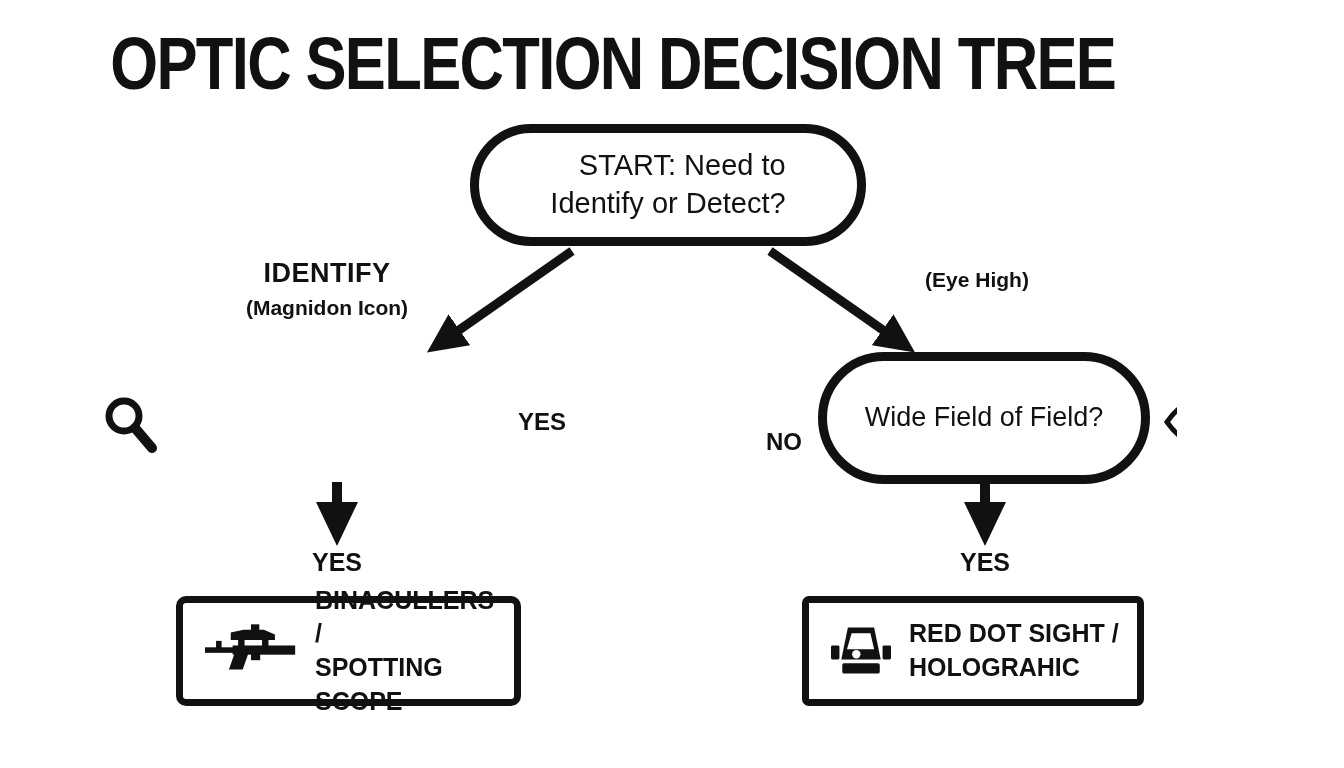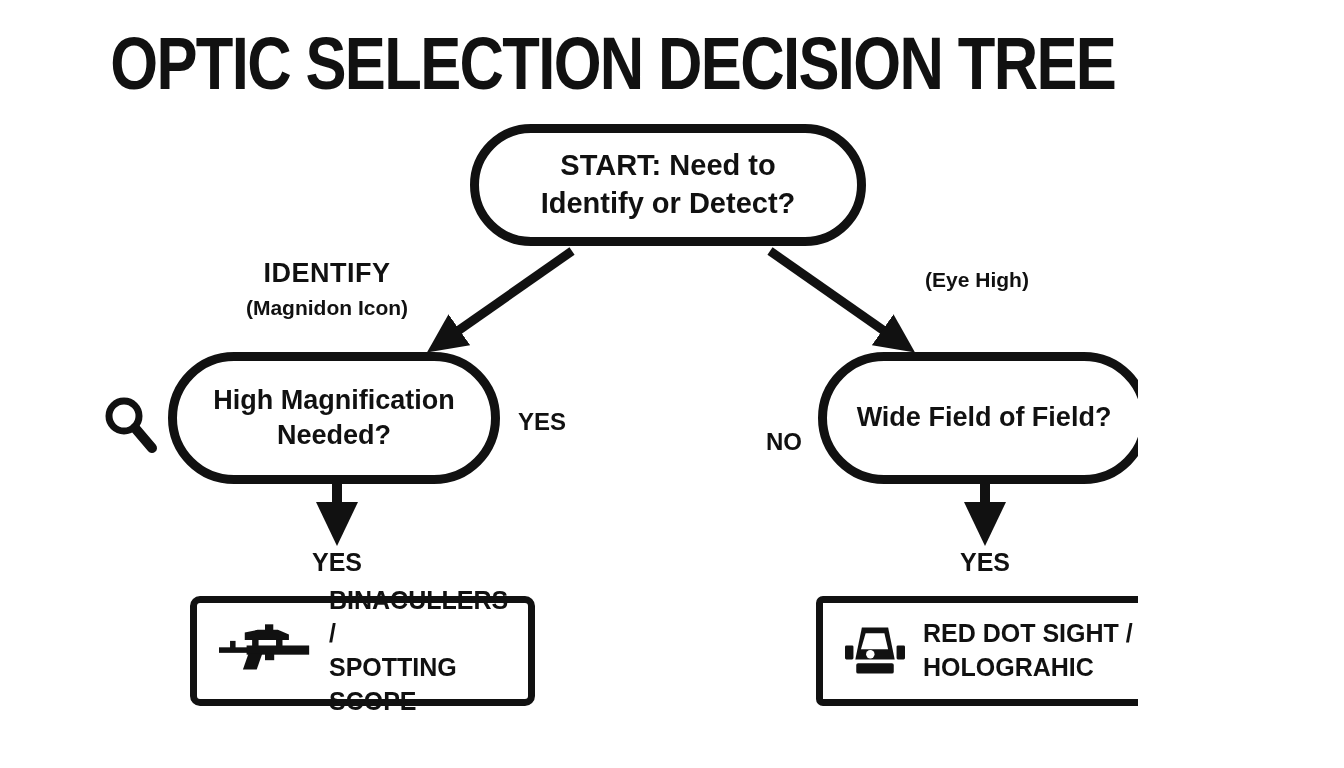--- a/index.html
+++ b/index.html
@@ -1,50 +1,51 @@
 <!DOCTYPE html>
 <html><head>
 <meta charset="utf-8">
 <style>
   html,body{margin:0;padding:0;background:#fff;}
   .canvas{
     position:relative; width:1138px; height:768px; overflow:hidden;
     background:#ffffff; color:#111;
     font-family:"Liberation Sans", sans-serif;
+    padding-left:39px;
   }
   .title{position:absolute; left:0; right:0; top:20px; text-align:center;}
   .title-inner{
     display:inline-block; font-size:75px; font-weight:700; letter-spacing:-2px;
     transform:scaleX(.82); transform-origin:center; white-space:nowrap; color:#111;
   }
   .pill{
     position:absolute; box-sizing:border-box;
     border:9px solid #111; border-radius:999px; background:#fff;
     display:flex; align-items:center; justify-content:center;
-    text-align:center; font-weight:700; white-space:pre-line; line-height:1.3;
+    text-align:right; font-weight:400; white-space:pre-line; line-height:1.3;
   }
   .start-pill{left:470px; top:124px; width:396px; height:122px; font-size:29px;}
   .decision-pill{width:332px; height:132px; font-size:27px;}
   .decision-left{left:168px; top:352px;}
   .decision-right{left:818px; top:352px;}
   .branch-label{position:absolute; text-align:center; font-weight:700; color:#111;}
   .branch-label .main{font-size:27px; letter-spacing:.5px;}
   .branch-label .sub{font-size:21px; margin-top:7px;}
   .branch-identify{left:217px; top:258px; width:220px;}
   .branch-detect{left:867px; top:261px; width:220px;}
   .side-label{position:absolute; font-weight:700; font-size:24px; color:#111; text-align:center;}
   .yes-right{left:510px; top:408px; width:64px;}
   .no-left{left:756px; top:428px; width:56px;}
   .down-answer{position:absolute; width:100px; text-align:center; font-weight:700; font-size:25px; color:#111;}
   .down-answer-left{left:287px; top:548px;}
   .down-answer-right{left:935px; top:548px;}
   .result-box{
     position:absolute; box-sizing:border-box; height:110px; top:596px;
     border:7px solid #111; border-radius:10px; background:#fff;
-    display:flex; align-items:center; gap:18px; padding:0 14px 0 22px;margin-left:14px;
+    display:flex; align-items:center; gap:18px; padding:0 14px 0 22px;
   }
   .result-left{left:176px; width:345px;}
   .result-right{left:802px; width:342px;border-radius:7px;}
   .result-text{font-weight:700; font-size:25px; line-height:1.35; white-space:pre-line; color:#111;}
   .icon{position:absolute; display:block;}
   .icon-magnifier{left:100px; top:394px;}
   .icon-eye{left:1164px; top:396px;}
   .arrows{position:absolute; left:0; top:0; pointer-events:none;}
   .result-icon{flex:0 0 auto;}
 </style>
@@ -79,24 +80,20 @@
     <line x1="572" y1="251" x2="452" y2="335" stroke="#111" stroke-width="9" marker-end="url(#ah)"></line>
     <line x1="770" y1="251" x2="890" y2="335" stroke="#111" stroke-width="9" marker-end="url(#ah)"></line>
     <line x1="337" y1="482" x2="337" y2="512" stroke="#111" stroke-width="10" marker-end="url(#ah)"></line>
     <line x1="985" y1="482" x2="985" y2="512" stroke="#111" stroke-width="10" marker-end="url(#ah)"></line>
   </svg>
 
   <svg class="icon icon-magnifier" width="62" height="64" viewBox="0 0 62 64">
     <circle cx="24" cy="22" r="15" fill="none" stroke="#111" stroke-width="7"></circle>
     <line x1="35" y1="34" x2="52" y2="54" stroke="#111" stroke-width="10" stroke-linecap="round"></line>
   </svg>
-  <div class="pill decision-pill decision-left">
-    <span>High Magnification
-Needed?</span>
-  </div>
   <div class="side-label yes-right">YES</div>
 
   <div class="side-label no-left">NO</div>
   <div class="pill decision-pill decision-right">
     <span>Wide Field of Field?</span>
   </div>
   <svg class="icon icon-eye" width="64" height="52" viewBox="0 0 64 52">
     <path d="M3,26 Q17,6 32,6 Q47,6 61,26 Q47,46 32,46 Q17,46 3,26 Z" fill="none" stroke="#111" stroke-width="5" stroke-linejoin="miter"></path>
     <circle cx="32" cy="26" r="12" fill="none" stroke="#111" stroke-width="6"></circle>
     <circle cx="32" cy="26" r="7" fill="#111"></circle>

